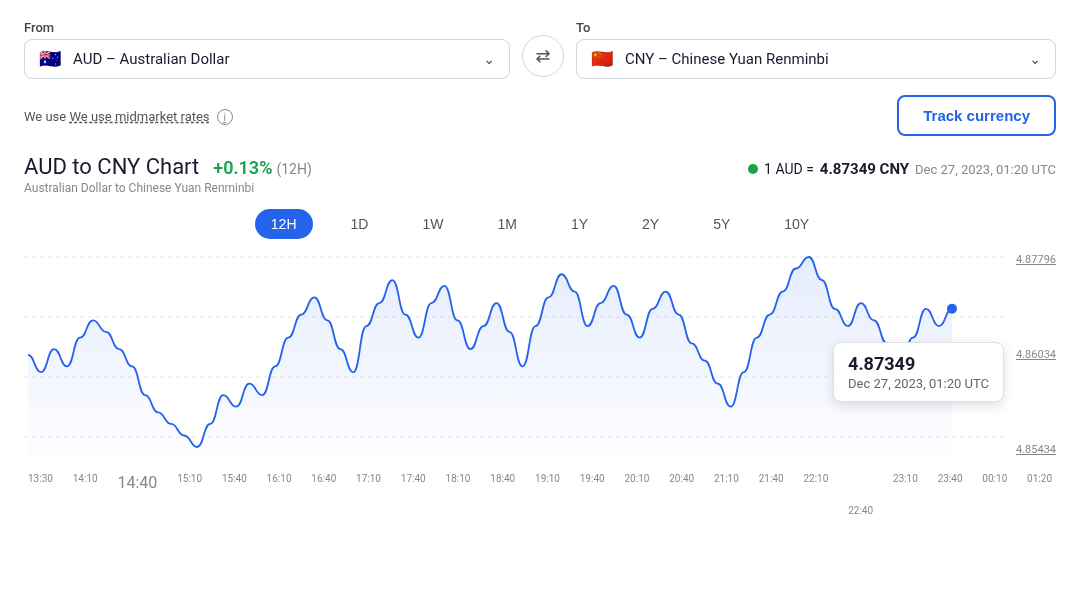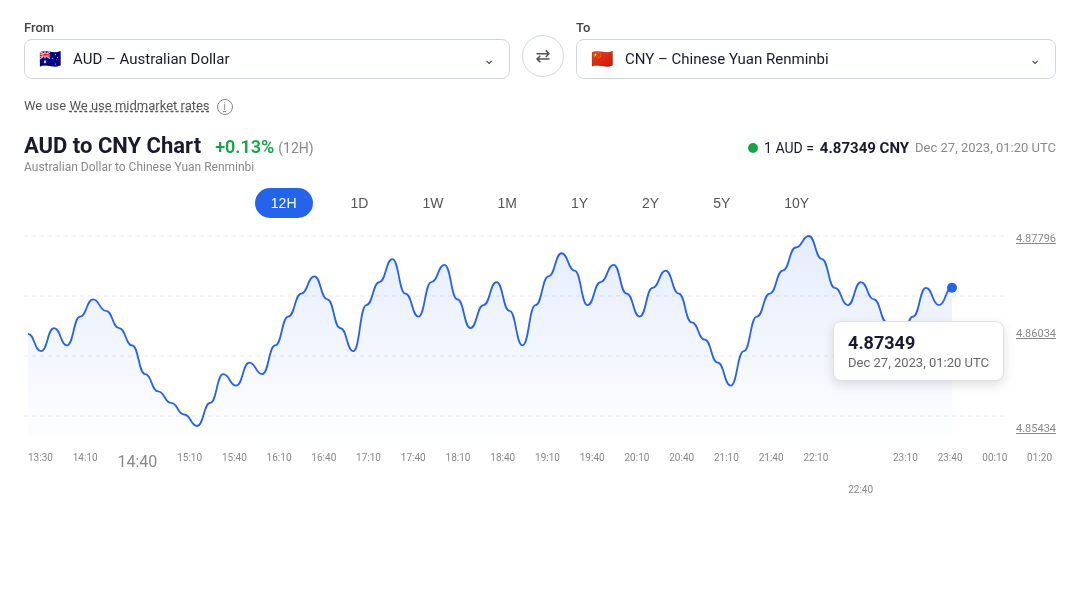--- a/index.html
+++ b/index.html
@@ -133,21 +133,21 @@
     .chart-header {
       margin-bottom: 4px;
     }
     .chart-title-row {
       display: flex;
       align-items: baseline;
       justify-content: space-between;
     }
     .chart-title {
       font-size: 22px;
-      font-weight: 700;
+      font-weight: 400;
       color: #1a1a2e;
     }
     .chart-change {
       font-size: 18px;
       font-weight: 600;
       color: #16a34a;
       margin-left: 10px;
     }
     .chart-period {
       font-size: 14px;
@@ -266,20 +266,21 @@
   </div>
 
   <div class="midmarket-row">
     <div>
       <span class="midmarket-text">
         We use <span>We use midmarket rates</span>
         <span class="info-icon">i</span>
       </span>
     </div>
     <div class="action-buttons">
+      <button class="btn-track">Track currency</button>
     </div>
   </div>
 
   <div class="chart-header">
     <div class="chart-title-row">
       <div>
         <span class="chart-title">AUD to CNY Chart</span>
         <span class="chart-change">+0.13%</span>
         <span class="chart-period">(12H)</span>
       </div>

